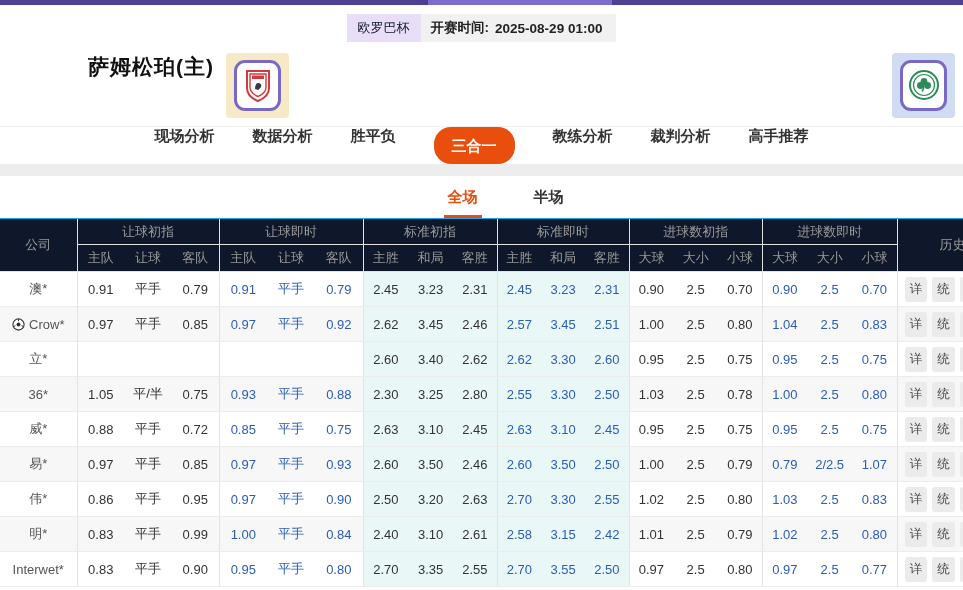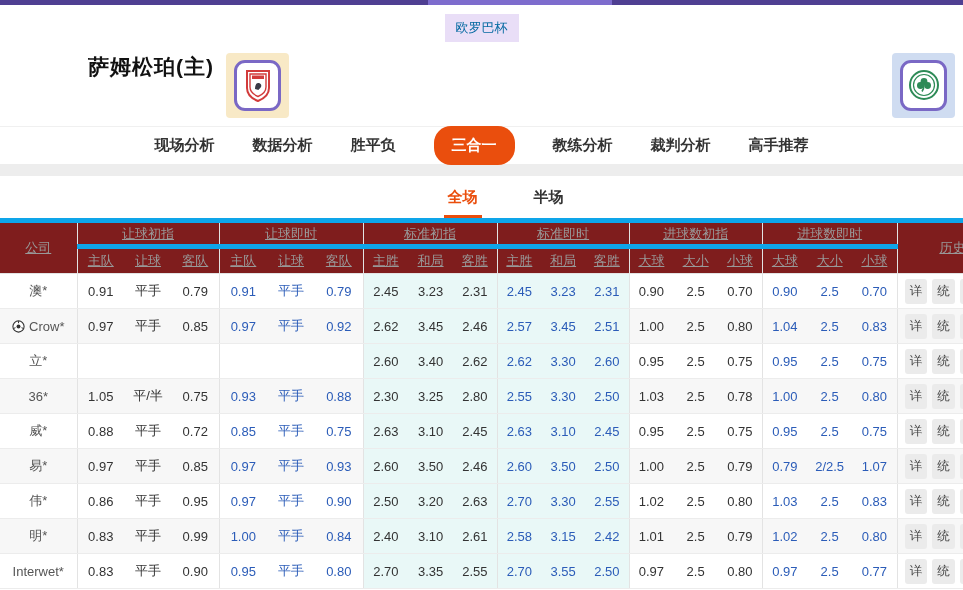--- a/index.html
+++ b/index.html
@@ -6,58 +6,58 @@
   html,body { width:963px; height:590px; overflow:hidden; background:#fff;
     font-family:"Liberation Sans","DejaVu Sans",sans-serif; color:#333; }
 
   
   .topbar { position:relative; height:5px; background:#4f3f92; }
   .topbar .seg { position:absolute; left:428px; top:0; width:184px; height:5px; background:#7d6ccd; }
 
   
   .header { padding-top:9px; }
   .badge-row { display:flex; justify-content:center; align-items:stretch; }
-  .league-badge { background:#e9def7; color:#0369a1; font-size:13px; padding:5px 11px; }
+  .league-badge { background:#e9def7; color:#0f172a; font-size:13px; padding:5px 11px; }
   .kickoff-pill { background:#f1f1f1; font-size:13.5px; font-weight:bold; color:#222;
     padding:5px 14px 5px 10px; display:flex; gap:6px; align-items:center; }
 
   .teams { display:flex; align-items:center; justify-content:space-between;
     padding:10px 8px 8px 88px; height:84px; }
   .team { display:flex; align-items:flex-start; gap:12px; }
   .team-name { font-size:21px; font-weight:bold; color:#111; letter-spacing:1px; }
   .logo-box { width:63px; height:65px; border-radius:4px; display:flex; align-items:center; justify-content:center; }
   .logo-box.home { background:#f8e9c6; }
   .logo-box.away { background:#cfdcf1; }
   .logo-inner { width:47px; height:51px; background:#fff; border:3px solid #7a68c5; border-radius:11px;
     display:flex; align-items:center; justify-content:center; }
 
   .countdown { display:flex; align-items:center; gap:7px; font-size:13.5px; color:#333; margin-right:140px; }
   .countdown .val { background:#f0f0f0; border-radius:3px; padding:2px 10px;
     font-size:19px; font-weight:bold; color:#2456c0; }
 
   
-  .nav { display:flex; justify-content:center; align-items:center; gap:38px;
+  .nav { display:flex; justify-content:center; gap:38px;
     height:38px; border-top:1px solid #f0f0f0; }
   .nav-item { font-size:15px; font-weight:bold; color:#333; cursor:pointer; }
   .nav-item.nav-active { background:#ea4e0d; color:#fff; border-radius:17px; padding:10px 18px; }
 
   .band { height:12px; background:#ededed; }
 
   
   .subtabs { display:flex; justify-content:center; gap:48px; padding-top:12px; height:42px;margin-left:48px; }
   .subtab { font-size:15px; font-weight:bold; color:#333; padding:0 4px 8px 4px;
     border-bottom:3px solid transparent; cursor:pointer; }
   .subtab.sub-active { color:#ea4e0d; border-bottom-color:#ea4e0d; }
 
   
   .table-wrap { width:963px; overflow:hidden; }
   table { width:1007px; border-collapse:collapse; table-layout:fixed; }
   th, td { text-align:center; font-size:13px; }
-  thead th { background:#7f1d1d; color:#999; font-weight:normal;
-    border-top:5px solid #0ea5e9; border-bottom:1px solid #e3e3e3; height:27px;text-decoration:underline; }
+  thead th { background:#0f172a; color:#999; font-weight:normal;
+    border-top:1px solid #0ea5e9; border-bottom:1px solid #e3e3e3; height:27px; }
   thead tr:first-child th { height:26px; }
   .gs { border-left:1px solid #e3e3e3; }
   tbody td { height:35px; border-bottom:1px solid #ececec; color:#333; }
   tbody tr:nth-child(even) td { background:#f7f7f7; }
   td.cy, tbody tr:nth-child(even) td.cy { background:#e9f8f7; }
   td.blu { color:#2b5cb8; }
   td.company { color:#555; }
   .ball { vertical-align:-2px; margin-right:4px; }
   td.hist { text-align:left; padding-left:7px; white-space:nowrap; }
   .hbtn { display:inline-block; background:#ebebeb; color:#444; border-radius:3px;
@@ -66,20 +66,24 @@
 </head>
 <body>
 
 <div class="topbar">
   <div class="seg"></div>
 </div>
 
 <div class="header">
   <div class="badge-row">
     <span class="league-badge">欧罗巴杯</span>
+    <span class="kickoff-pill">
+      <span>开赛时间:</span>
+      <span>2025-08-29 01:00</span>
+    </span>
   </div>
 
   <div class="teams">
     <div class="team">
       <span class="team-name">萨姆松珀(主)</span>
       <div class="logo-box home">
         <div class="logo-inner">
           <svg width="26" height="33" viewBox="0 0 26 33">
             <path d="M2 2 h22 v17 c0 7 -6 11 -11 13 c-5 -2 -11 -6 -11 -13 Z" fill="#fff" stroke="#d23b3b" stroke-width="2"></path>
             <path d="M5 5 h16 v13 c0 5 -4.5 8 -8 9.5 c-3.5 -1.5 -8 -4.5 -8 -9.5 Z" fill="#fff" stroke="#d23b3b" stroke-width="1.4"></path>

